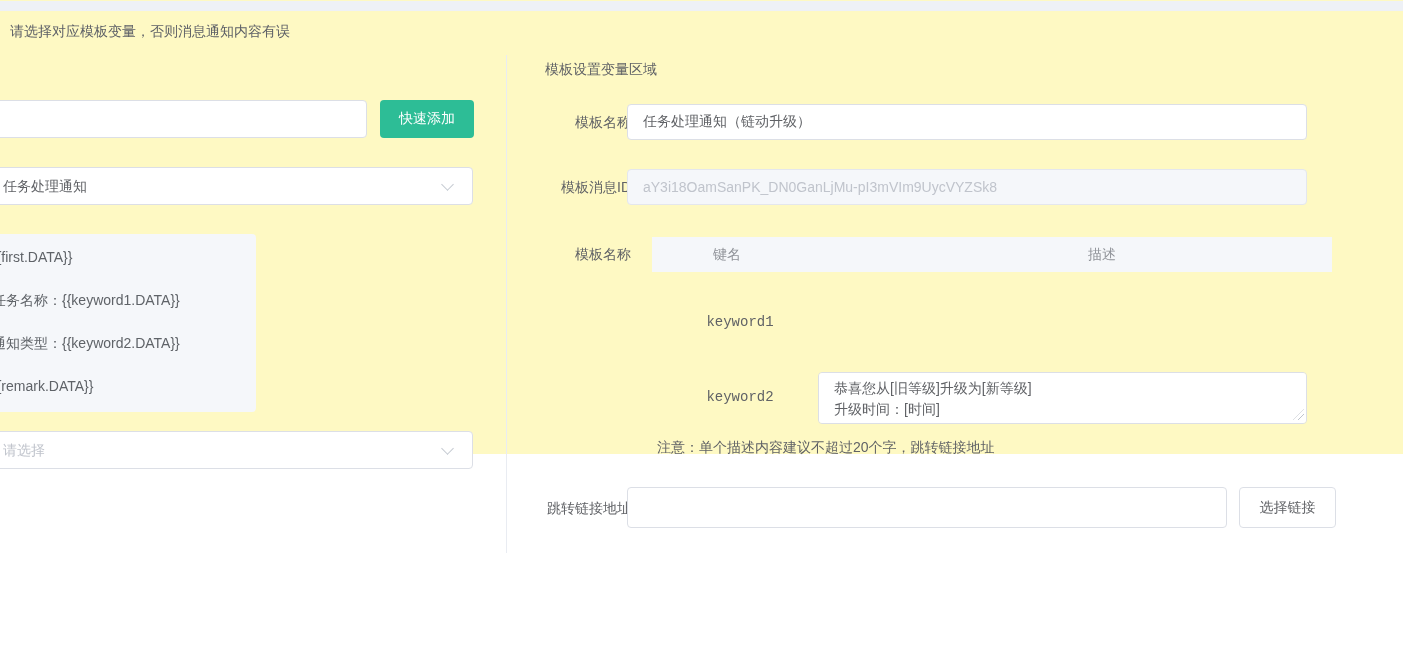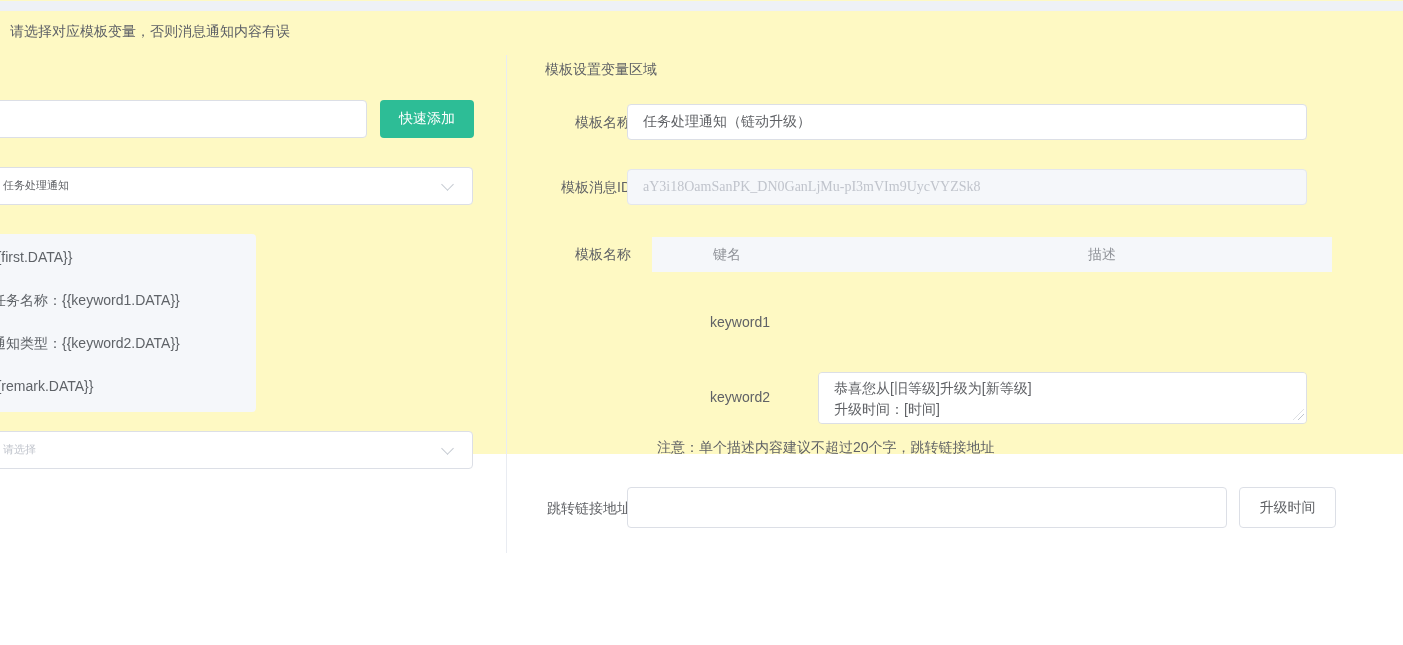--- a/index.html
+++ b/index.html
@@ -14,56 +14,56 @@
   .quick-input { position:absolute; left:-85px; top:100px; width:452px; height:38px;
     border:1px solid #dcdfe6; border-radius:4px; padding:0 15px; font-size:14px; color:#606266;
     font-family:inherit; outline:none; background:#fff; }
   .quick-btn { position:absolute; left:372px; top:100px; width:94px; height:38px;
     background:#2dbd96; color:#fff; border:none; border-radius:4px; font-size:14px;
     font-family:inherit; cursor:pointer;margin-left:8px; }
   .select { position:absolute; left:-13px; width:486px; height:38px; background:#fff;
     border:1px solid #dcdfe6; border-radius:4px; cursor:pointer; }
   .select1 { top:167px; }
   .select2 { top:431px; }
-  .select .select-text { position:absolute; left:15px; top:10px; font-size:11px; color:#606266;font-family:Liberation Mono, monospace; }
+  .select .select-text { position:absolute; left:15px; top:10px; font-size:14px; color:#606266;font-family:Liberation Mono, monospace; }
   .select .select-text.placeholder { color:#c0c4cc; }
   .chev { position:absolute; right:20px; top:12px; width:9px; height:9px;
     border-right:1.5px solid #c4c9d1; border-bottom:1.5px solid #c4c9d1; transform:rotate(45deg); }
   .preview-box { position:absolute; left:-28px; top:234px; width:284px; height:178px;
     background:#f5f7fa; border-radius:4px; padding:15px 20px; }
   .preview-line { font-size:14px; color:#5f6368; height:16px; line-height:16px; margin-bottom:27px; }
 
   
   .divider { position:absolute; left:506px; top:55px; width:1px; height:498px; background:#e9ecf2; }
 
   
   .section-title { position:absolute; left:545px; top:61px; font-size:14px; color:#606266; }
   .form-label { position:absolute; left:484px; width:147px; text-align:right;
     font-size:14px; color:#606266; }
   .lbl-name { top:114px; }
   .lbl-id   { top:179px; }
   .lbl-kv   { top:246px; }
   .lbl-link { top:500px; }
 
   .text-input { position:absolute; border:1px solid #dcdfe6; border-radius:4px; padding:0 15px;
-    font-size:14px; color:#606266; font-family:Liberation Serif, serif; outline:none; background:#fff; }
+    font-size:14px; color:#606266; font-family:Liberation Sans, sans-serif; outline:none; background:#fff; }
   .input-name { left:627px; top:104px; width:680px; height:36px; }
   .input-id   { left:627px; top:169px; width:680px; height:36px;
     background:#f5f7fa; border-color:#e4e7ed; color:#c0c4cc; }
   .input-link { left:627px; top:487px; width:600px; height:41px; }
 
   .kv-header { position:absolute; left:652px; top:237px; width:680px; height:35px;
     background:#f5f7fa; }
   .kv-header .col-key { position:absolute; left:0; width:150px; text-align:center;
     line-height:35px; font-size:14px; color:#909399; }
   .kv-header .col-desc { position:absolute; left:300px; width:300px; text-align:center;
     line-height:35px; font-size:14px; color:#909399; }
 
   .kv-key { position:absolute; left:655px; width:170px; text-align:center;
-    font-size:14px; color:#606266; }
+    font-size:14px; color:#606266;font-family:Liberation Mono, monospace; }
   .key-1 { top:314px; }
   .key-2 { top:389px; }
 
   .ta-wrap { position:absolute; left:818px; width:489px; height:52px; }
   .ta-wrap-1 { top:297px; }
   .ta-wrap-2 { top:372px; }
   .ta-wrap textarea { width:100%; height:100%; resize:none; border:1px solid #dcdfe6;
     border-radius:4px; padding:5px 15px; font-size:14px; line-height:21px; color:#606266;
     font-family:inherit; outline:none; background:#fff; display:block; }
   .grip { position:absolute; right:3px; bottom:4px; width:11px; height:11px;
@@ -126,15 +126,15 @@
   <div class="ta-wrap ta-wrap-2">
     <textarea style="">恭喜您从[旧等级]升级为[新等级]
 升级时间：[时间]</textarea>
     <span class="grip"></span>
   </div>
 
   <div class="kv-note">注意：单个描述内容建议不超过20个字，跳转链接地址</div>
 
   <div class="form-label lbl-link">跳转链接地址</div>
   <input class="text-input input-link" type="text" value="" style="">
-  <button class="btn-link">升级时间</button>
+  <button class="btn-link">选择链接</button>
 
 </div>
 
 </body></html>

